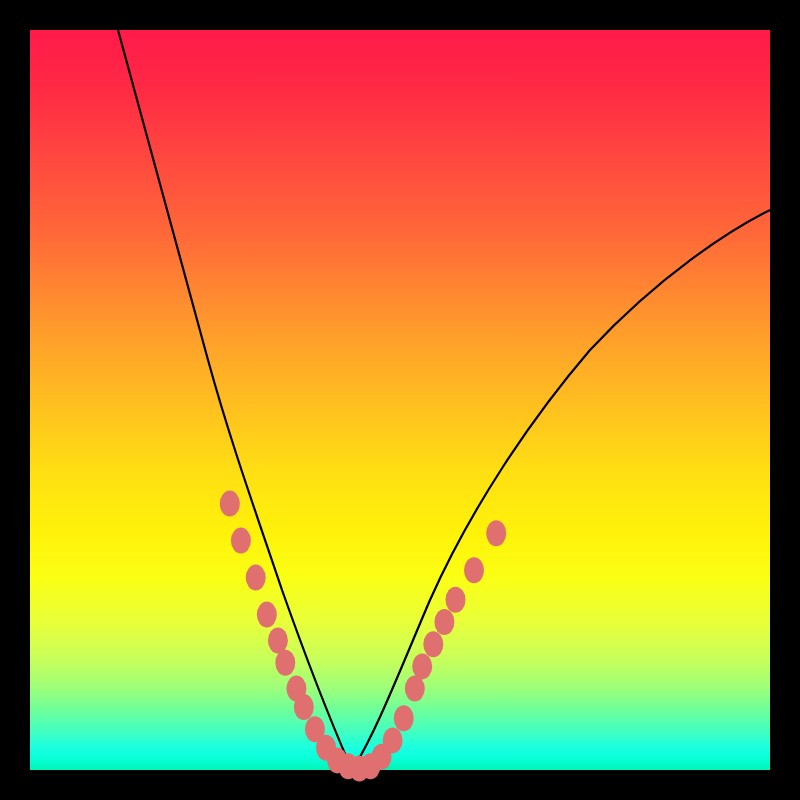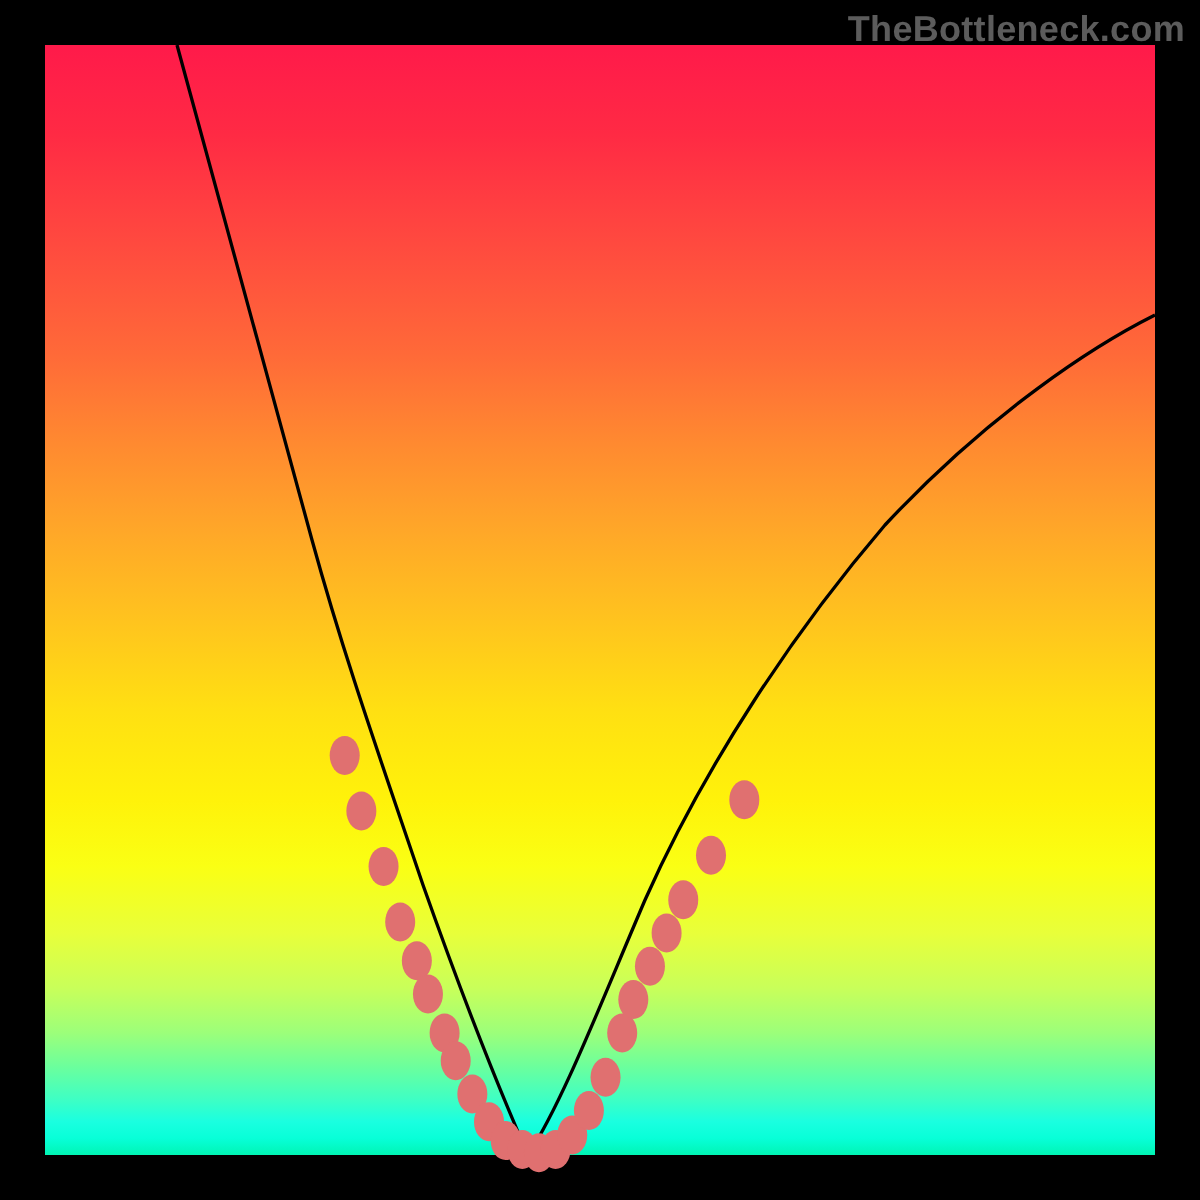--- a/index.html
+++ b/index.html
@@ -94,14 +94,13 @@
           <ellipse cx="384.8" cy="658.6" rx="10" ry="13" class="bead"></ellipse>
           <ellipse cx="392.2" cy="636.4" rx="10" ry="13" class="bead"></ellipse>
           <ellipse cx="403.3" cy="614.2" rx="10" ry="13" class="bead"></ellipse>
           <ellipse cx="414.4" cy="592.0" rx="10" ry="13" class="bead"></ellipse>
           <ellipse cx="425.5" cy="569.8" rx="10" ry="13" class="bead"></ellipse>
           <ellipse cx="444.0" cy="540.2" rx="10" ry="13" class="bead"></ellipse>
           <ellipse cx="466.2" cy="503.2" rx="10" ry="13" class="bead"></ellipse>
         </g>
     </svg>
   </div>
-  <div class="watermark">TheBottleneck.com</div>
 </div>
 
 </body></html>

